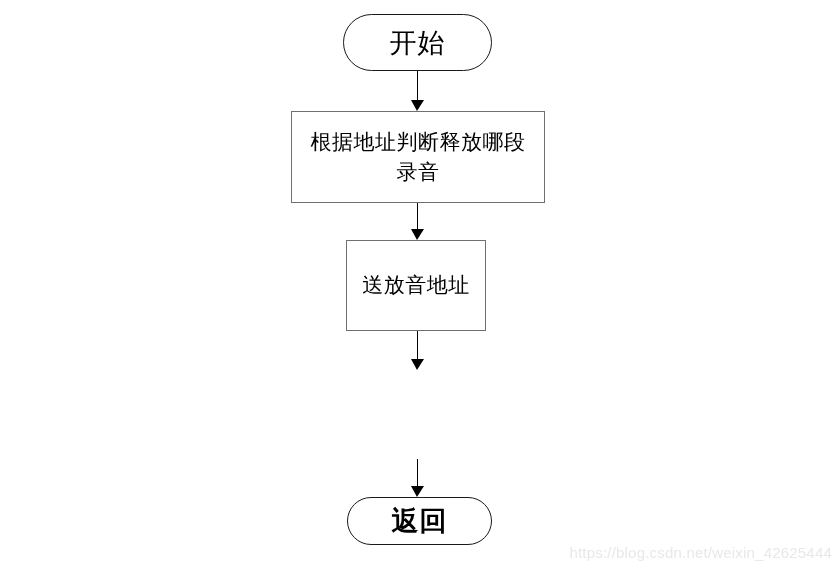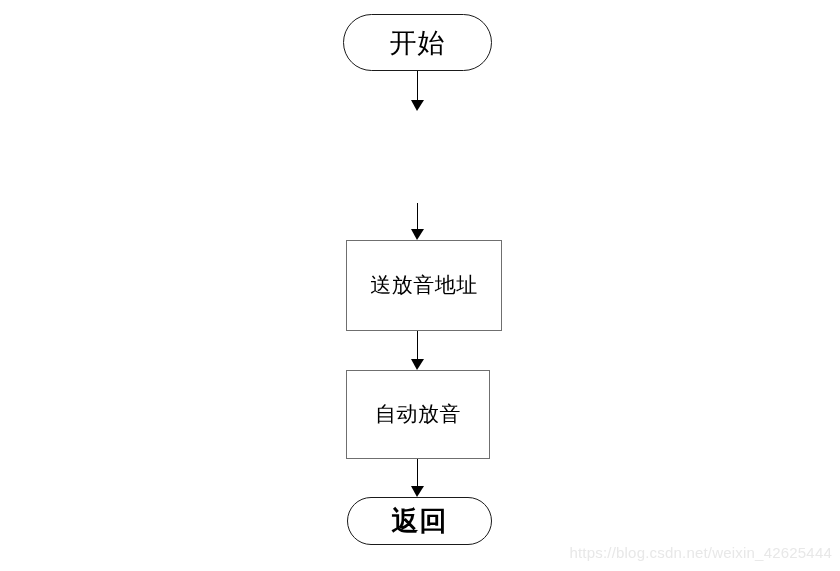--- a/index.html
+++ b/index.html
@@ -56,21 +56,21 @@
     height: 92px;
   }
   #node-judge .node-text {
     display: block;
     max-width: 232px;
   }
   
   #node-send-address {
     left: 346px;
     top: 240px;
-    width: 156px;
+    width: 140px;
     height: 91px;
   }
   
   #node-auto-play {
     left: 346px;
     top: 370px;
     width: 144px;
     height: 89px;
   }
   
@@ -138,38 +138,38 @@
 
   <div class="node terminator" id="node-start">
     <span class="node-text">开始</span>
   </div>
 
   <div class="connector" id="arrow-1">
     <div class="shaft"></div>
     <div class="head"></div>
   </div>
 
+  <div class="node process" id="node-judge">
+    <span class="node-text">根据地址判断释放哪段录音</span>
+  </div>
 
   <div class="connector" id="arrow-2">
     <div class="shaft"></div>
     <div class="head"></div>
   </div>
 
   <div class="node process" id="node-send-address">
     <span class="node-text">送放音地址</span>
   </div>
 
   <div class="connector" id="arrow-3">
     <div class="shaft"></div>
     <div class="head"></div>
   </div>
 
-  <div class="node process" id="node-auto-play">
-    <span class="node-text">自动放音</span>
-  </div>
 
   <div class="connector" id="arrow-4">
     <div class="shaft"></div>
     <div class="head"></div>
   </div>
 
   <div class="node terminator" id="node-return">
     <span class="node-text">返回</span>
   </div>
 

